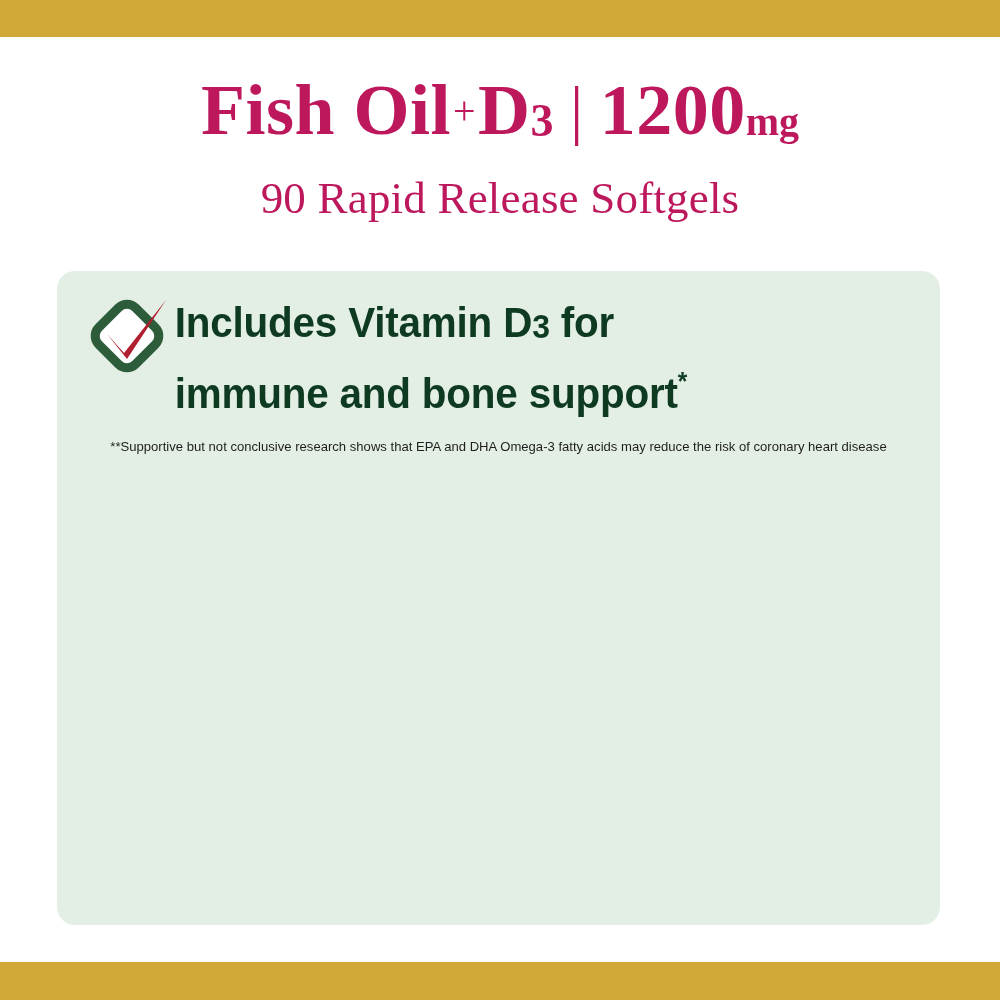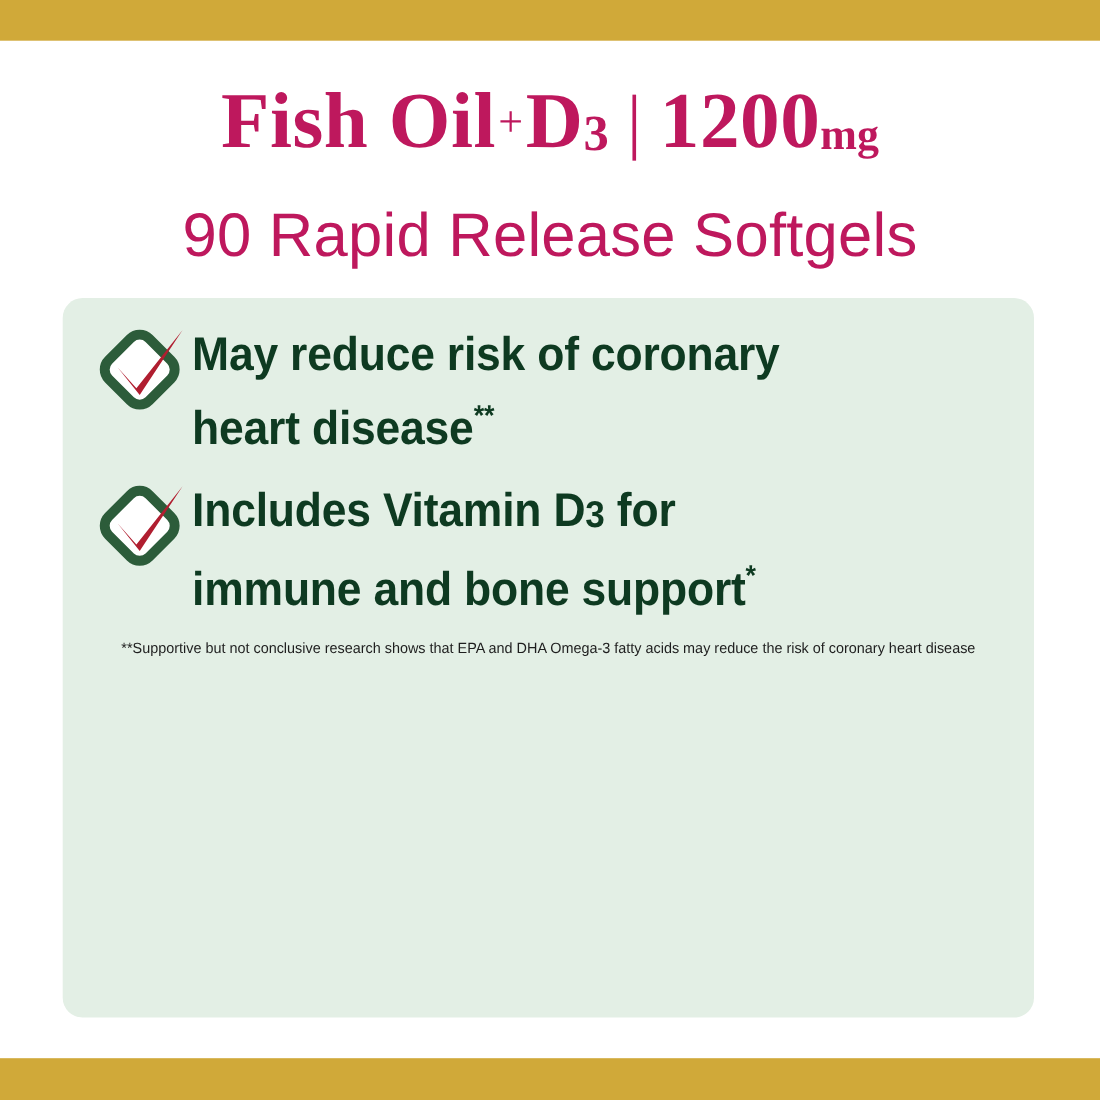--- a/index.html
+++ b/index.html
@@ -85,25 +85,25 @@
   .subtitle-line .unit-caps {
     font-size: 28px;
     letter-spacing: 0.5px;
   }
   .subtitle-line .sub3 {
     font-size: 31px;
     vertical-align: -1px;
   }
 
   .count-line {
-    font-family: Liberation Sans, sans-serif;
+    font-family: Liberation Serif, serif;
     font-weight: normal;
-    font-size: 56px;
+    font-size: 45px;
     line-height: 52px;
-    margin-top: 28px;
+    margin-top: 12px;
     letter-spacing: 0.2px;
   }
 
   
   .panel {
     position: absolute;
     left: 57px;
     top: 271px;
     width: 883px;
     height: 654px;
@@ -174,32 +174,20 @@
     <div class="title-line">
       <span>Fish Oil</span><span class="plus">+</span><span>D</span><span class="sub3">3</span><span class="divider">|</span><span>1200</span><span class="unit">mg</span>
     </div>
 
 
     <div class="count-line">90 Rapid Release Softgels</div>
   </div>
 
   <div class="panel">
 
-    <div class="benefit">
-      <span class="check-icon">
-        <svg width="82" height="80" viewBox="0 0 82 80" xmlns="http://www.w3.org/2000/svg">
-          <rect x="14" y="13" width="52" height="52" rx="12" ry="12" transform="rotate(45 40 39)" fill="#FFFFFF" stroke="#2C5C3A" stroke-width="9"></rect>
-          <path d="M20 37 L37 56 L79 3 L40 62 Z" fill="#B01E30"></path>
-        </svg>
-      </span>
-      <span class="benefit-text">
-        <span>May reduce risk of coronary</span><br>
-        <span>heart disease</span><span class="sup">**</span>
-      </span>
-    </div>
 
 
 
     <div class="benefit">
       <span class="check-icon">
         <svg width="82" height="80" viewBox="0 0 82 80" xmlns="http://www.w3.org/2000/svg">
           <rect x="14" y="13" width="52" height="52" rx="12" ry="12" transform="rotate(45 40 39)" fill="#FFFFFF" stroke="#2C5C3A" stroke-width="9"></rect>
           <path d="M20 37 L37 56 L79 3 L40 62 Z" fill="#B01E30"></path>
         </svg>
       </span>

